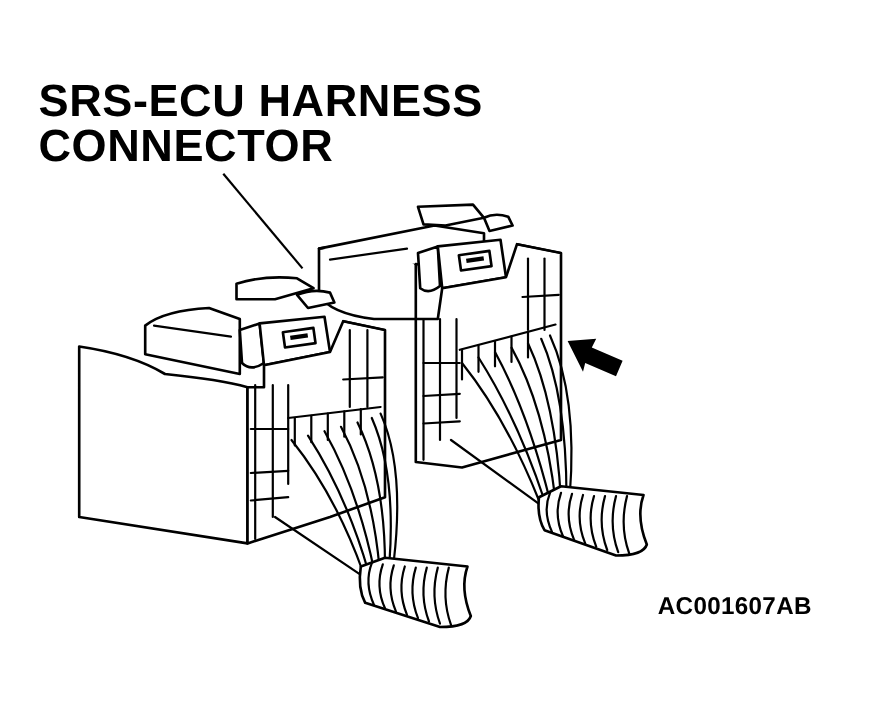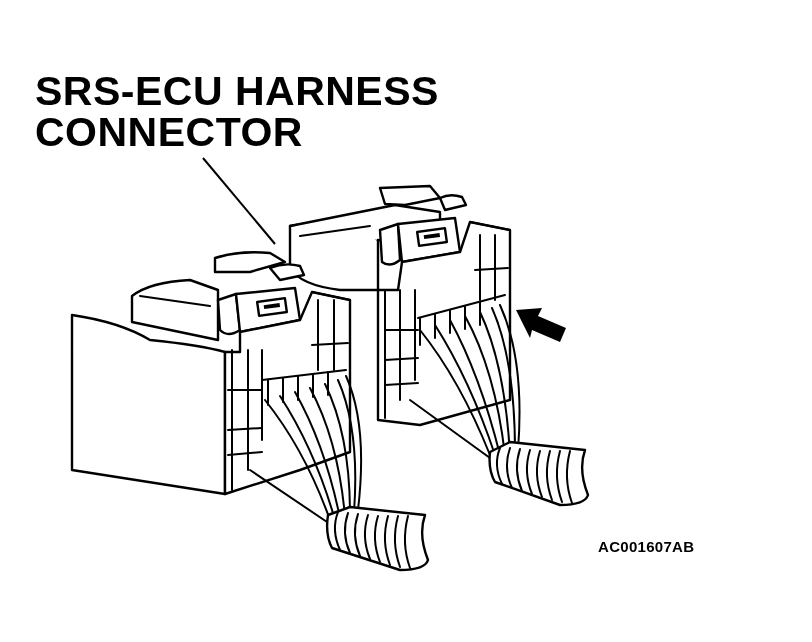--- a/index.html
+++ b/index.html
@@ -1,21 +1,21 @@
 <!DOCTYPE html>
 <html><head>
 <meta charset="utf-8">
 <style>
   html,body{margin:0;padding:0;background:#ffffff;}
   body{width:812px;height:642px;position:relative;overflow:hidden;
        font-family:"Liberation Sans","DejaVu Sans",sans-serif;color:#000;}
   .label{position:absolute;font-size:41px;line-height:38px;letter-spacing:0.5px;font-weight:700;}
   #label-line1{left:35px;top:72px;}
   #label-line2{left:35px;top:113px;}
-  .figid{position:absolute;left:598px;top:538px;font-size:15px;font-weight:700;letter-spacing:0.3px;}
+  .figid{position:absolute;left:598px;top:538px;font-size:22px;font-weight:700;letter-spacing:0.3px;}
   svg{position:absolute;left:0;top:0;}
   .s{fill:#fff;stroke:#000;stroke-width:2.4;stroke-linejoin:round;stroke-linecap:round;}
   .t{fill:none;stroke:#000;stroke-width:2;stroke-linecap:round;}
   .k{fill:#000;stroke:none;}
 </style>
 </head>
 <body>
 
 <div class="label" id="label-line1">SRS-ECU HARNESS</div>
 <div class="label" id="label-line2">CONNECTOR</div>

